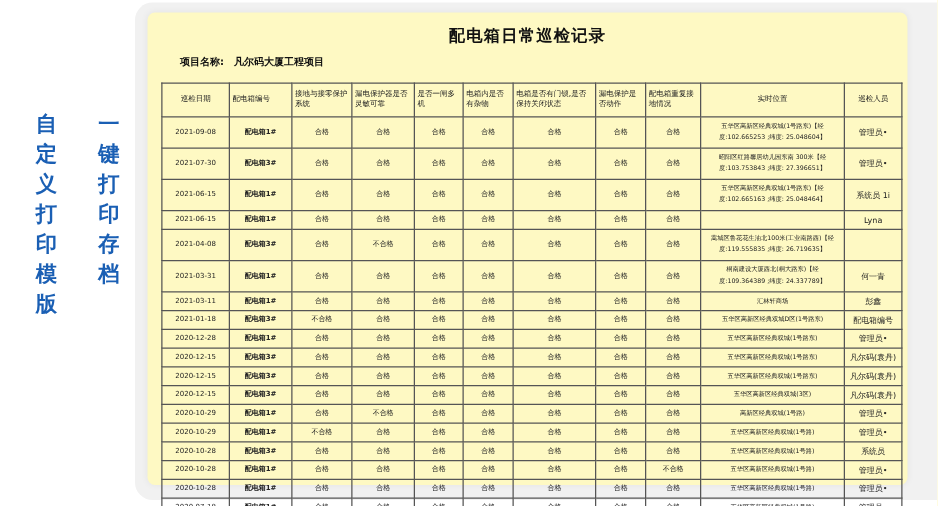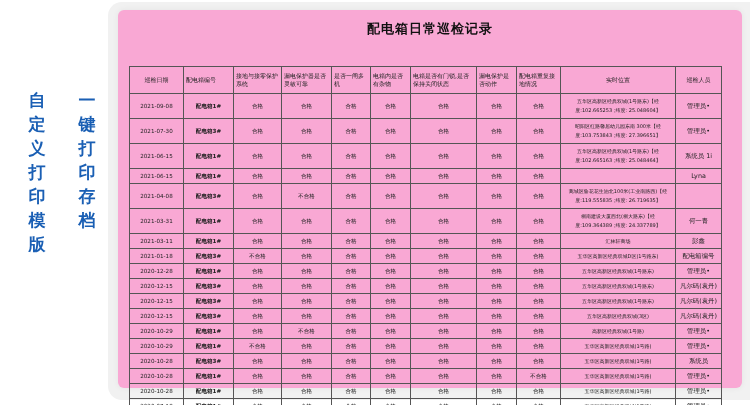--- a/index.html
+++ b/index.html
@@ -5,22 +5,22 @@
   html, body { margin:0; padding:0; }
   body { width:750px; height:405px; background:#ffffff; position:relative; overflow:hidden;
          font-family:"DejaVu Sans","Liberation Sans",sans-serif; }
   .side { position:absolute; top:88px; color:#1a5fb4; font-weight:bold; font-size:17px; line-height:24px;
           font-family:"DejaVu Sans", sans-serif; }
   .side span { display:block; text-align:center; width:22px; }
   .side.left { left:26px; }
   .side.right { left:76px; }
   .panel { position:absolute; left:108px; top:2px; width:642px; height:398px; background:#f1f1f1;
            border-radius:14px 0 0 14px; }
-  .card { position:absolute; left:118px; top:10px; width:608px; height:378px; background:#f9a8d4;
-          border-radius:6px; box-shadow:0 0 6px rgba(0,0,0,0.06);padding-left:16px; }
+  .card { position:absolute; left:118px; top:10px; width:608px; height:378px; background:#fef9c3;
+          border-radius:6px; box-shadow:0 0 6px rgba(0,0,0,0.06); }
   .title { position:absolute; left:0; right:0; top:10px; text-align:center; font-family:"DejaVu Serif","Liberation Serif",serif;
            font-weight:bold; font-size:13px; color:#111; letter-spacing:1px; }
   .project { position:absolute; left:26px; top:34px; font-size:8px; font-weight:bold; color:#111; }
   .project .val { margin-left:8px; }
   table { position:absolute; left:11px; top:56px; border-collapse:collapse; table-layout:fixed; width:592px; }
   td, th { border:1px solid #555; font-size:5.6px; color:#222; text-align:center; vertical-align:middle;
            padding:0 2px; font-weight:normal; line-height:8px; overflow:hidden; }
   th { height:26px; font-size:6px; }
   th.l { text-align:left; }
   td.box { font-weight:bold; }
@@ -46,20 +46,23 @@
   <span>键</span>
   <span>打</span>
   <span>印</span>
   <span>存</span>
   <span>档</span>
 </div>
 
 <div class="panel"></div>
 <div class="card">
   <div class="title">配电箱日常巡检记录</div>
+  <div class="project">
+    <span>项目名称:</span><span class="val">凡尔码大厦工程项目</span>
+  </div>
   <table>
     <colgroup>
       <col style="width:54px">
         <col style="width:50px">
         <col style="width:48px">
         <col style="width:50px">
       <col style="width:39px">
         <col style="width:40px">
         <col style="width:66px">
         <col style="width:40px">

